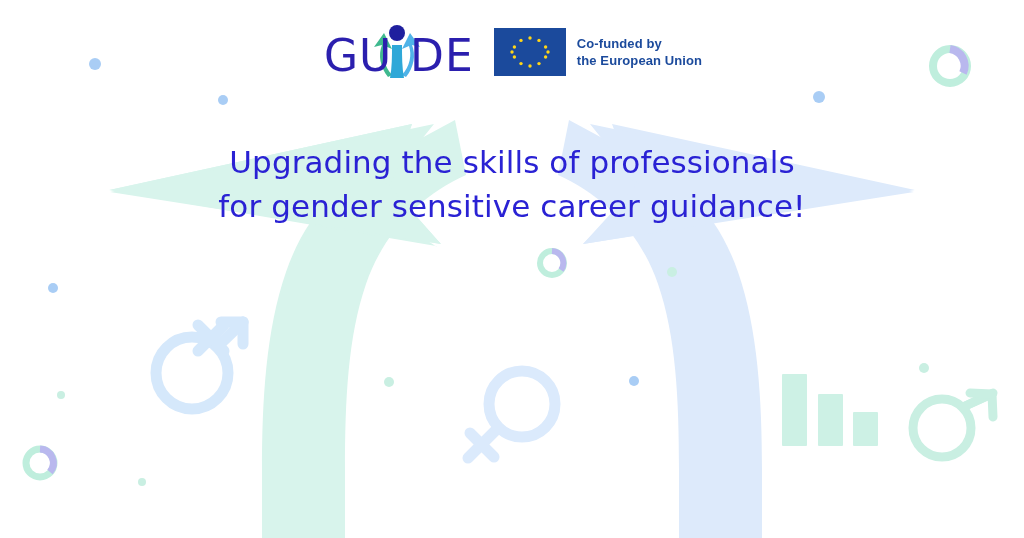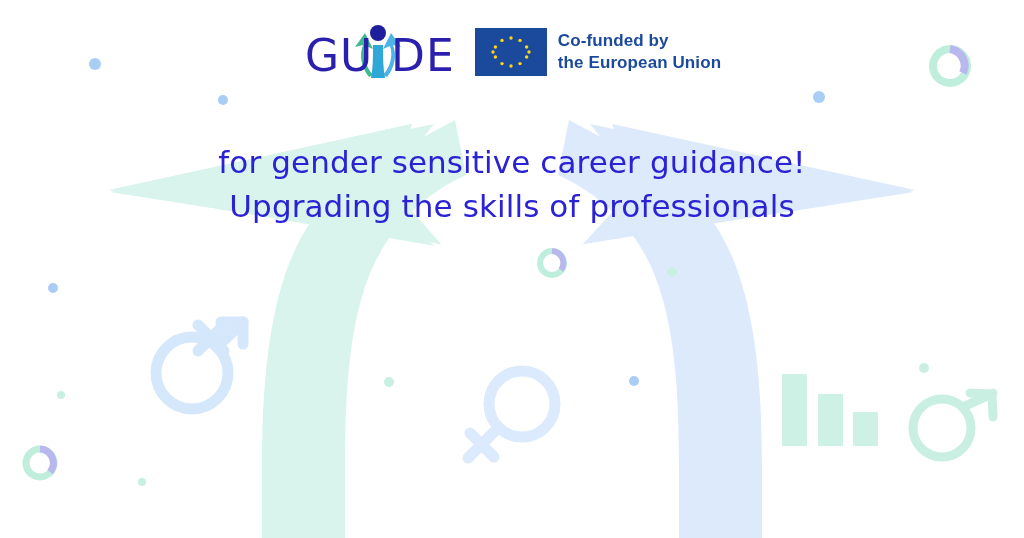--- a/index.html
+++ b/index.html
@@ -45,21 +45,21 @@
   #eu-badge {
     display: flex;
     align-items: center;
     gap: 11px;
   }
   #eu-flag {
     display: block;
   }
   #eu-text {
     color: #1b4a9c;
-    font-size: 17px;
+    font-size: 13px;
     font-weight: bold;
     line-height: 1.32;
     letter-spacing: 0.1px;
     white-space: nowrap;
   }
   
   #headline {
     position: absolute;
     left: 0;
     top: 140px;
@@ -196,17 +196,17 @@
         </g>
       </svg>
       <div id="eu-text">
         <div>Co-funded by</div>
         <div>the European Union</div>
       </div>
     </div>
   </div>
 
   <div id="headline">
+    <span class="hl-line">Upgrading the skills of professionals</span>
     <span class="hl-line">for gender sensitive career guidance!</span>
-    <span class="hl-line">Upgrading the skills of professionals</span>
   </div>
 
 </div>
 
 </body></html>

